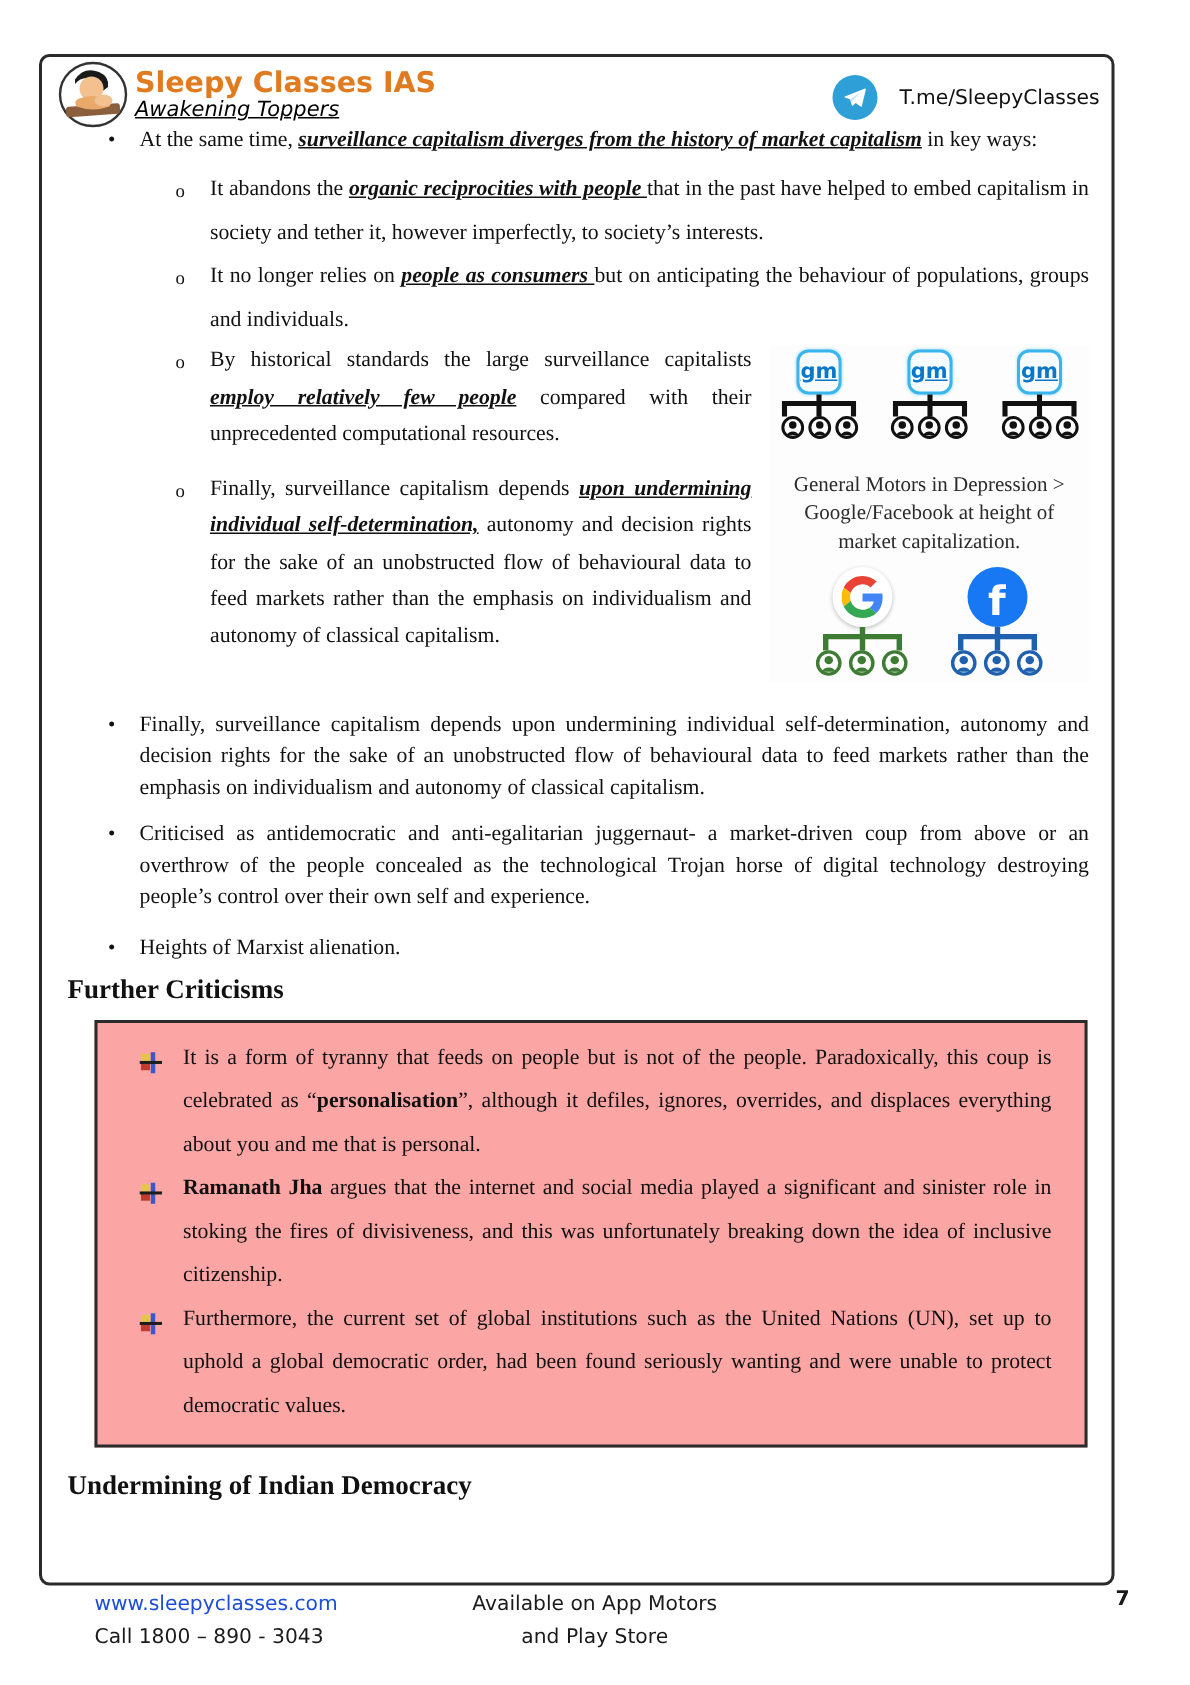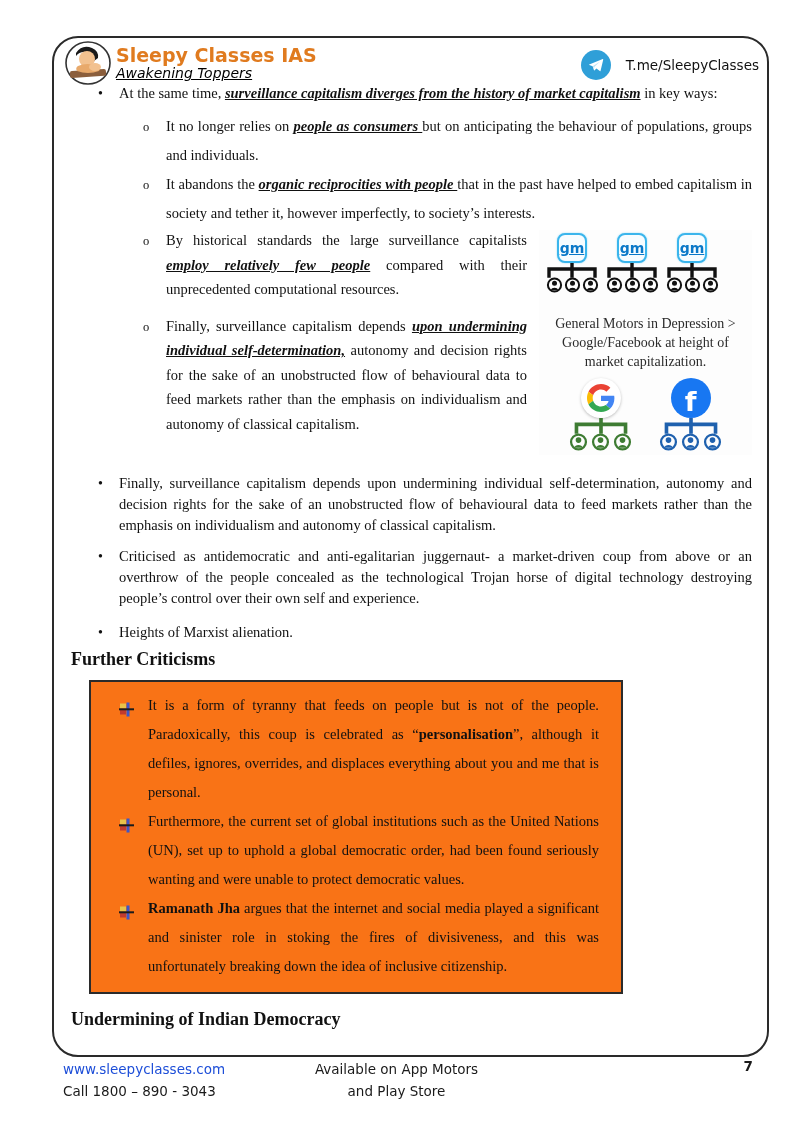--- a/index.html
+++ b/index.html
@@ -1,20 +1,20 @@
 <!DOCTYPE html>
 <html><head>
 <meta charset="utf-8">
 <style>
   * { margin:0; padding:0; box-sizing:border-box; }
   html,body { width:793px; height:1123px; background:#ffffff; overflow:hidden;
               font-family:"Liberation Serif","DejaVu Serif",serif; color:#111; }
 
-  .frame { position:absolute; left:52px; top:36px; width:717px; height:1021px;
-           border:2px solid #2a2a2a; border-radius:26px; }
+  .frame { position:absolute; left:26px; top:36px; width:717px; height:1021px;
+           border:2px solid #2a2a2a; border-radius:7px; }
 
   
   .logo-wrap { position:absolute; left:10px; top:2px; display:flex; align-items:center; }
   .logo-art { width:48px; height:46px; }
   .brand-col { margin-left:4px; }
   .brand-name { font-family:"DejaVu Sans",sans-serif; font-weight:bold; font-size:19px;
                 color:#E07B1F; letter-spacing:0; line-height:20px; }
   .brand-tag  { font-family:"DejaVu Sans",sans-serif; font-style:italic; font-size:14px;
                 color:#000000; line-height:16px;text-decoration:underline; }
   .tg-wrap { position:absolute; right:8px; top:12px; display:flex; align-items:center; gap:15px; }
@@ -36,21 +36,21 @@
   .b-sub { position:relative; text-align:justify; }
   .b-sub::before { content:"o"; position:absolute; left:-23px; top:1px; font-size:12.5px; }
   .gap12 { margin-top:12px; }
 
   .em { font-weight:bold; font-style:italic; text-decoration:underline; }
   .bold { font-weight:bold; }
 
   
   .fig { float:right; width:213px; margin:2px 0 4px 12px; text-align:center;
          background:#fdfdfd; padding:3px 0 2px; }
-  .gm-row { display:flex; padding:0 3px; }
+  .gm-row { display:flex; justify-content:space-between; padding:0 3px; }
   .org-unit { display:flex; flex-direction:column; align-items:center; }
   .gm-logo { width:30px; height:30px; border:2px solid #3ab5ec; border-radius:8px;
              background:#f6fcff; color:#0a78c8; font-family:"DejaVu Sans",sans-serif;
              font-weight:bold; font-size:14px; display:flex; align-items:center;
              justify-content:center; box-shadow:0 0 2px #9adcf8; }
   .gm-logo span { text-decoration:underline; line-height:1; }
   .people { display:flex; gap:1px; margin-top:-1px; }
   .fig-caption { margin:21px 2px 7px; font-size:14px; line-height:19px; color:#2b2b2b;
                  white-space:pre-line; }
   .big-row { display:flex; justify-content:center; gap:24px; padding-bottom:2px; }
@@ -62,21 +62,21 @@
                font-family:"DejaVu Sans",sans-serif; font-weight:bold; font-size:27px;
                color:#fff; }
   .fb-circle i { font-style:normal; margin-top:6px; }
   .clear { clear:both; }
 
   .gapA { margin-top:14px; }
   .gapB { margin-top:10px; }
 
   .sec-head { font-size:18px; font-weight:bold; margin:6px 0 10px 0; }
 
-  .green-box { margin-left:18px; width:534px; background:#f97316; border:2px solid #2b2b2b;
+  .green-box { margin-left:18px; width:662px; background:#fca5a5; border:2px solid #2b2b2b;
                padding:9px 22px 11px 26px; }
   .g-item { position:relative; padding-left:31px; text-align:justify; }
   .plus-icon { position:absolute; left:2px; top:7px; }
 
   .b-last { position:relative; margin-left:48px; text-align:justify; }
   .b-last::before { content:"•"; position:absolute; left:-21px; top:0; font-size:14px; }
 
   
   .footer { position:absolute; left:0; top:1058px; width:793px;
             font-family:"DejaVu Sans",sans-serif; font-size:13.5px; color:#1a1a1a; }
@@ -126,23 +126,23 @@
       </svg>
     </span>
     <span class="tg-text">T.me/SleepyClasses</span>
   </div>
 
   <div class="content">
 
     <p class="b-main lh23"><span>At the same time, </span><span class="em">surveillance capitalism diverges from the history of market capitalism</span><span> in key ways:</span></p>
 
     <div class="subs">
+      <p class="b-sub lh29"><span>It abandons the </span><span class="em">organic reciprocities with people </span><span>that in the past have helped to embed capitalism in society and tether it, however imperfectly, to society’s interests.</span></p>
+
       <p class="b-sub lh29"><span>It no longer relies on </span><span class="em">people as consumers </span><span>but on anticipating the behaviour of populations, groups and individuals.</span></p>
-
-      <p class="b-sub lh29"><span>It abandons the </span><span class="em">organic reciprocities with people </span><span>that in the past have helped to embed capitalism in society and tether it, however imperfectly, to society’s interests.</span></p>
 
       <div class="fig">
         <div class="gm-row">
           <div class="org-unit">
             <div class="gm-logo">
                 <span>gm</span>
               </div>
             <svg width="60" height="15" viewBox="0 0 60 15" style="color:#111">
                 <use href="#bracket"></use>
               </svg>
@@ -274,31 +274,31 @@
         </span><span>It is a form of tyranny that feeds on people but is not of the people. Paradoxically, this coup is celebrated as “</span><span class="bold">personalisation</span><span>”, although it defiles, ignores, overrides, and displaces everything about you and me that is personal.</span>
       </p>
       <p class="g-item lh29">
         <span class="plus-icon">
           <svg width="15" height="15" viewBox="0 0 15 15">
             <rect x="1" y="1.5" width="6" height="5" fill="#E8C34A"></rect>
             <rect x="1" y="8" width="6" height="4.5" fill="#C23B2E"></rect>
             <rect x="7.5" y="0.5" width="3" height="14" fill="#3D57C9"></rect>
             <rect x="0" y="6.3" width="15" height="2" fill="#1c1c1c"></rect>
           </svg>
-        </span><span>Furthermore, the current set of global institutions such as the United Nations (UN), set up to uphold a global democratic order, had been found seriously wanting and were unable to protect democratic values.</span>
+        </span><span class="bold">Ramanath Jha</span><span> argues that the internet and social media played a significant and sinister role in stoking the fires of divisiveness, and this was unfortunately breaking down the idea of inclusive citizenship.</span>
       </p>
       <p class="g-item lh29">
         <span class="plus-icon">
           <svg width="15" height="15" viewBox="0 0 15 15">
             <rect x="1" y="1.5" width="6" height="5" fill="#E8C34A"></rect>
             <rect x="1" y="8" width="6" height="4.5" fill="#C23B2E"></rect>
             <rect x="7.5" y="0.5" width="3" height="14" fill="#3D57C9"></rect>
             <rect x="0" y="6.3" width="15" height="2" fill="#1c1c1c"></rect>
           </svg>
-        </span><span class="bold">Ramanath Jha</span><span> argues that the internet and social media played a significant and sinister role in stoking the fires of divisiveness, and this was unfortunately breaking down the idea of inclusive citizenship.</span>
+        </span><span>Furthermore, the current set of global institutions such as the United Nations (UN), set up to uphold a global democratic order, had been found seriously wanting and were unable to protect democratic values.</span>
       </p>
     </div>
 
     <h2 class="sec-head" style="margin-top:15px; margin-bottom:7px">Undermining of Indian Democracy</h2>
 
   </div>
 </div>
 
 <div class="footer">
   <div class="f-left">

